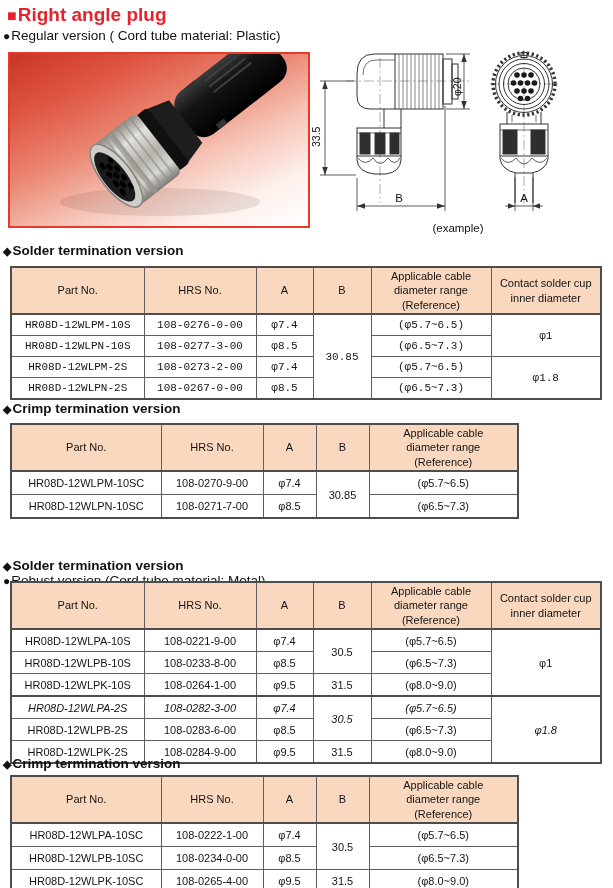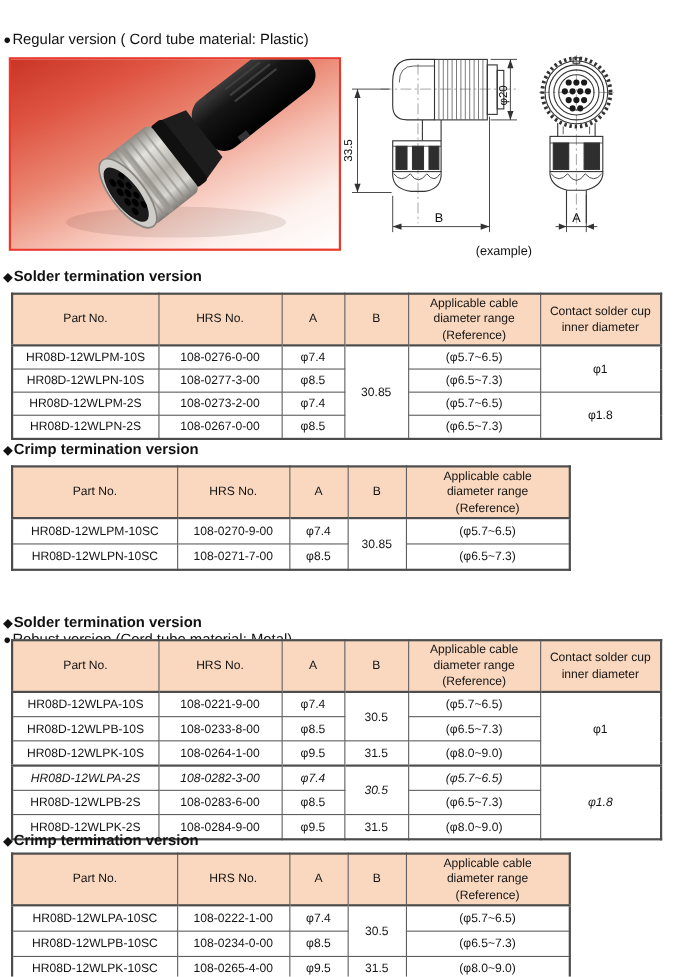--- a/index.html
+++ b/index.html
@@ -18,31 +18,32 @@
   .photo svg{display:block;}
 
   .drawing{left:300px;top:46px;width:313px;height:196px;}
 
   table.spec{position:absolute;border-collapse:collapse;table-layout:fixed;
              font-size:11px;text-align:center;border:2px solid var(--table-border);background:#fff;}
   table.spec th,table.spec td{border:1px solid #5e5e5e;padding:0 2px;vertical-align:middle;}
   table.spec thead th{background:var(--table-header-bg);font-weight:normal;height:45px;
                       line-height:1.3;border-bottom:2px solid var(--table-border);}
   table.spec thead th .wrap{display:inline-block;max-width:100px;}
-  .t1{left:10px;top:266px;} .t1 tbody td{height:20px;}
+  .t1{left:10px;top:266px;} .t1 tbody td{height:20px;font-family:Liberation Mono, monospace;}
   .t2{left:10px;top:423px;} .t2 tbody td{height:22px;}
   .t3{left:10px;top:581px;} .t3 tbody td{height:21px;}
   .t4{left:10px;top:775px;} .t4 tbody td{height:22px;}
   .t3 tr.group-start td{border-top:2px solid var(--table-border);font-style:italic;}
 </style>
 </head>
 <body>
 
 <div class="page">
 
+  <div class="abs title"><span class="sq">■</span><span>Right angle plug</span></div>
 
   <div class="abs ver-head" style="top:28px;"><span class="mk">●</span><span>Regular version ( Cord tube material: Plastic)</span></div>
 
   <div class="abs photo">
     <svg width="298" height="172" viewBox="0 0 298 172">
       <defs>
         <linearGradient id="metal" x1="0" y1="0" x2="0" y2="1">
           <stop offset="0" stop-color="#8e8b85"></stop>
             <stop offset="0.25" stop-color="#e4e2dd"></stop>
           <stop offset="0.55" stop-color="#b5b2ac"></stop>

